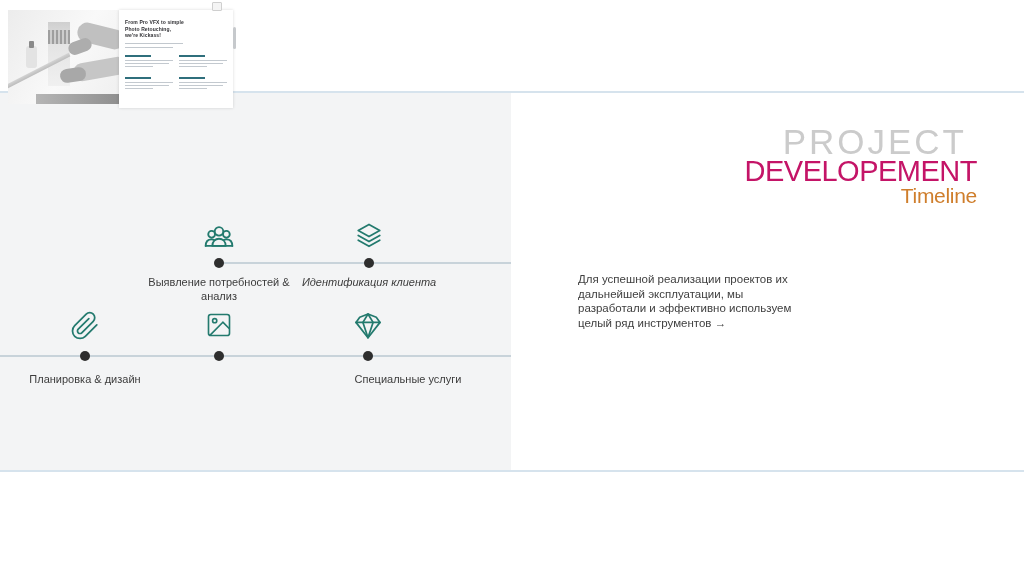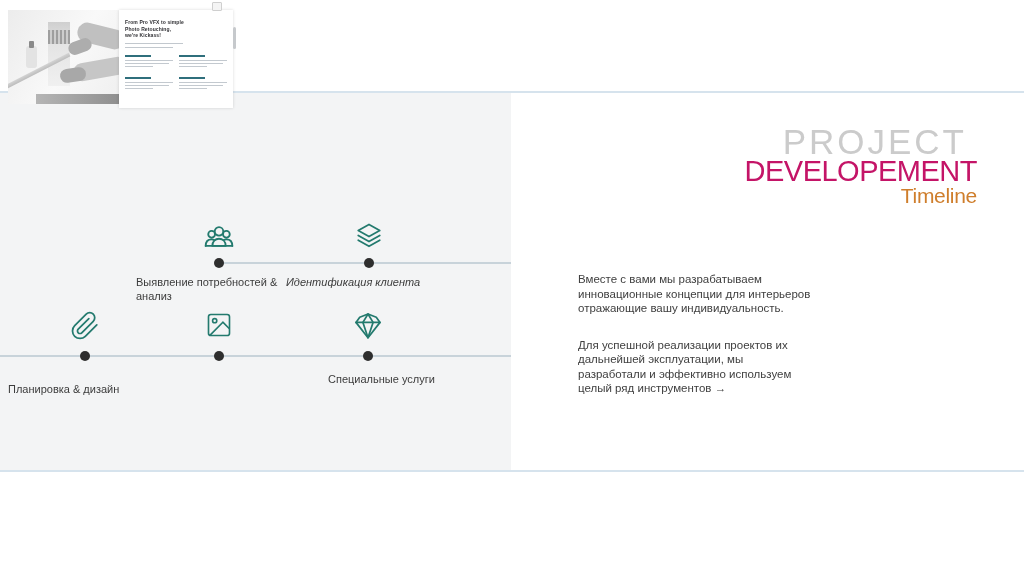--- a/index.html
+++ b/index.html
@@ -57,24 +57,24 @@
   .title-developement{right:47px;top:157px;font-size:29px;line-height:29px;letter-spacing:-0.5px;color:var(--accent-magenta);}
   .title-timeline{right:47px;top:185px;font-size:21px;line-height:21px;letter-spacing:-0.3px;color:var(--accent-orange);}
 
   
   .icon{position:absolute;color:var(--icon-teal);}
   .icon svg{display:block;}
   .tl-line{position:absolute;height:2px;background:var(--line-gray);}
   .tl-line.r1{left:219px;top:262px;width:292px;}
   .tl-line.r2{left:0;top:355px;width:511px;}
   .dot{position:absolute;width:10px;height:10px;border-radius:50%;background:var(--dot-dark);}
-  .tl-label{position:absolute;font-size:11px;line-height:13.5px;color:var(--text-dark);text-align:left;}
+  .tl-label{position:absolute;font-size:11px;line-height:13.5px;color:var(--text-dark);text-align:center;}
   .lbl-1{left:136px;top:276px;width:166px;}
   .lbl-2{left:286px;top:276px;width:166px;font-style:italic;}
-  .lbl-3{left:8px;top:383px;width:154px;}
+  .lbl-3{left:8px;top:373px;width:154px;}
   .lbl-4{left:132px;top:373px;width:174px;}
   .lbl-5{left:288px;top:373px;width:160px;margin-left:40px;}
 
   
   .body-copy{position:absolute;left:578px;top:272px;width:233px;font-size:11.5px;line-height:14.5px;color:#404040;}
   .body-copy p{margin:0;white-space:pre-line;}
   .body-copy p + p{margin-top:22px;}
 </style>
 </head>
 <body>
@@ -180,17 +180,16 @@
     </svg>
   </div>
   <div class="tl-line r2"></div>
   <div class="dot" style="left:80px;top:351px;"></div>
   <div class="dot" style="left:214px;top:351px;"></div>
   <div class="dot" style="left:363px;top:351px;"></div>
   <div class="tl-label lbl-3">Планировка &amp; дизайн</div>
   <div class="tl-label lbl-5">Специальные услуги</div>
 
   <div class="body-copy">
-    <p>Вместе с вами мы разрабатываем инновационные концепции для интерьеров отражающие вашу индивидуальность.</p>
     <p>Для успешной реализации проектов  их дальнейшей эксплуатации, мы разработали и эффективно используем целый ряд инструментов →</p>
   </div>
 
 </div>
 
 </body></html>

